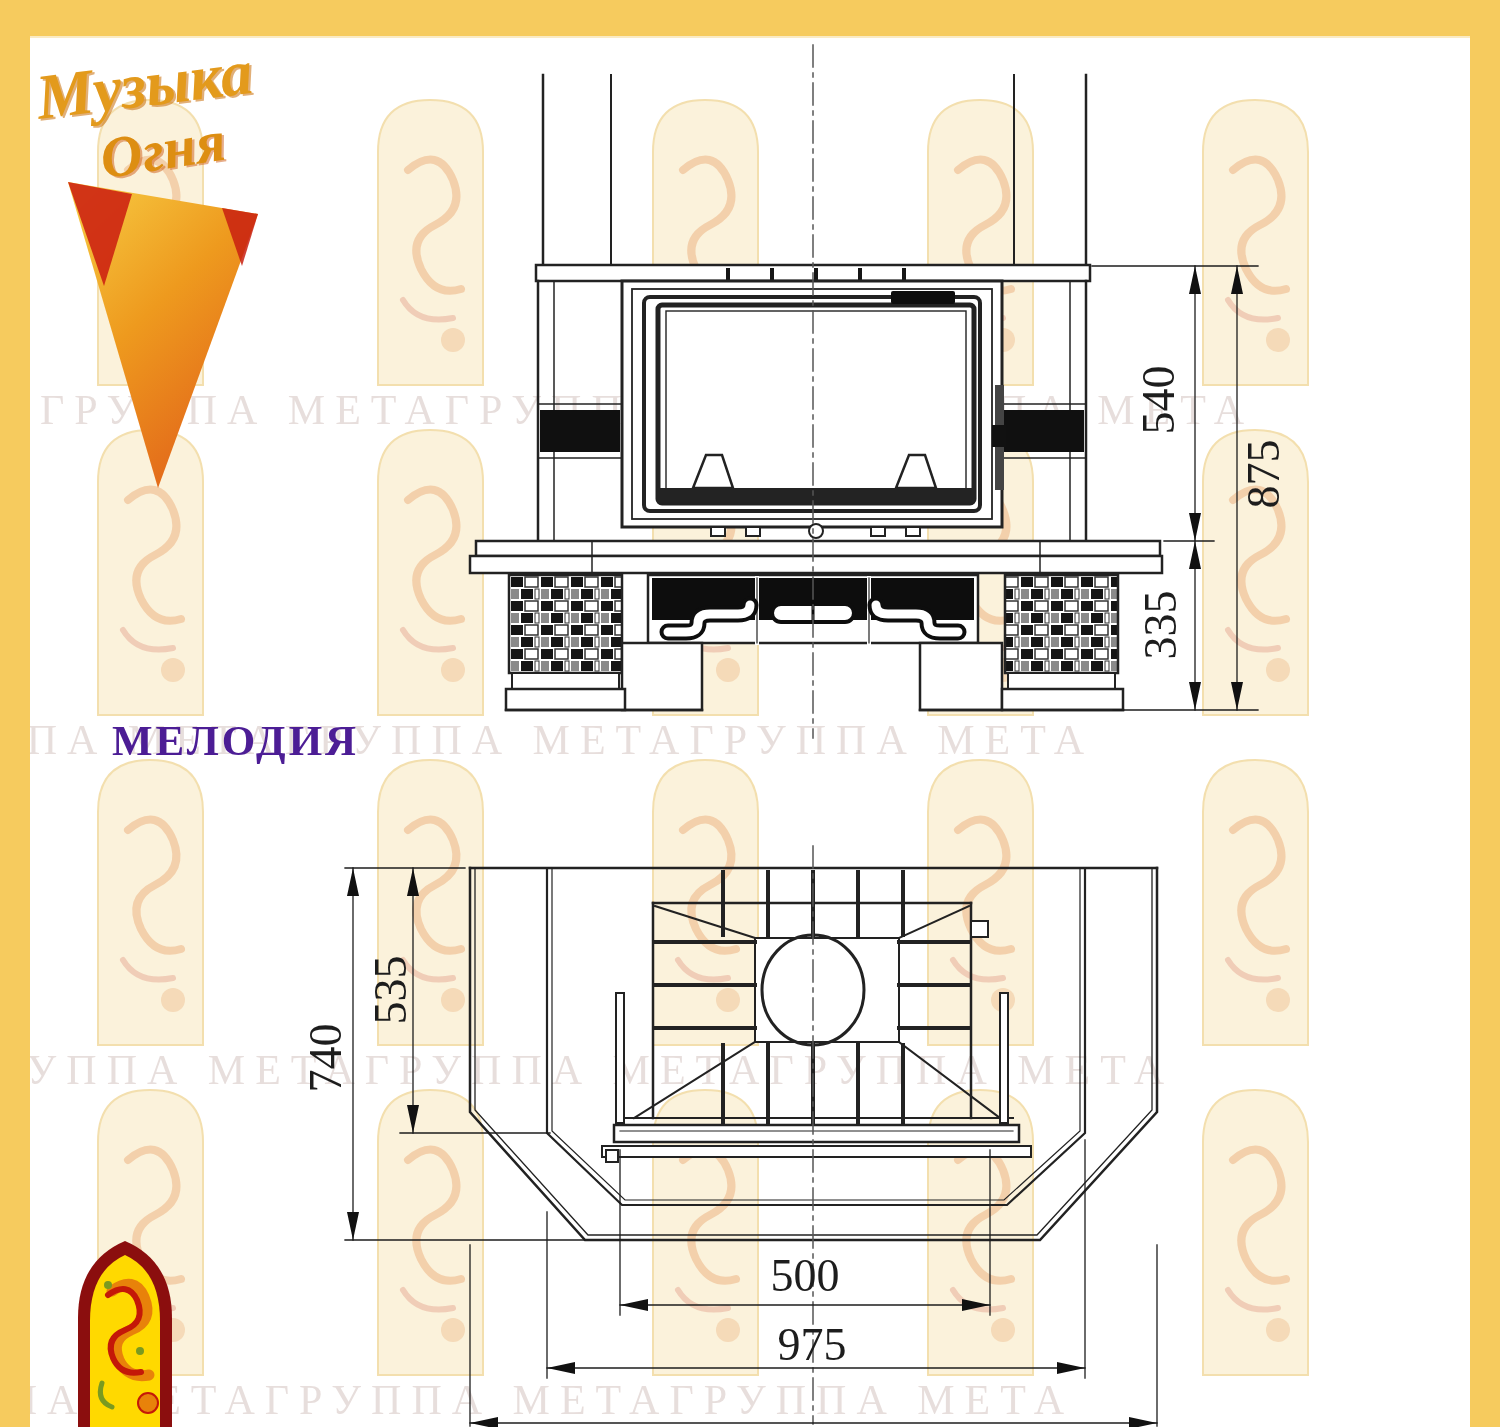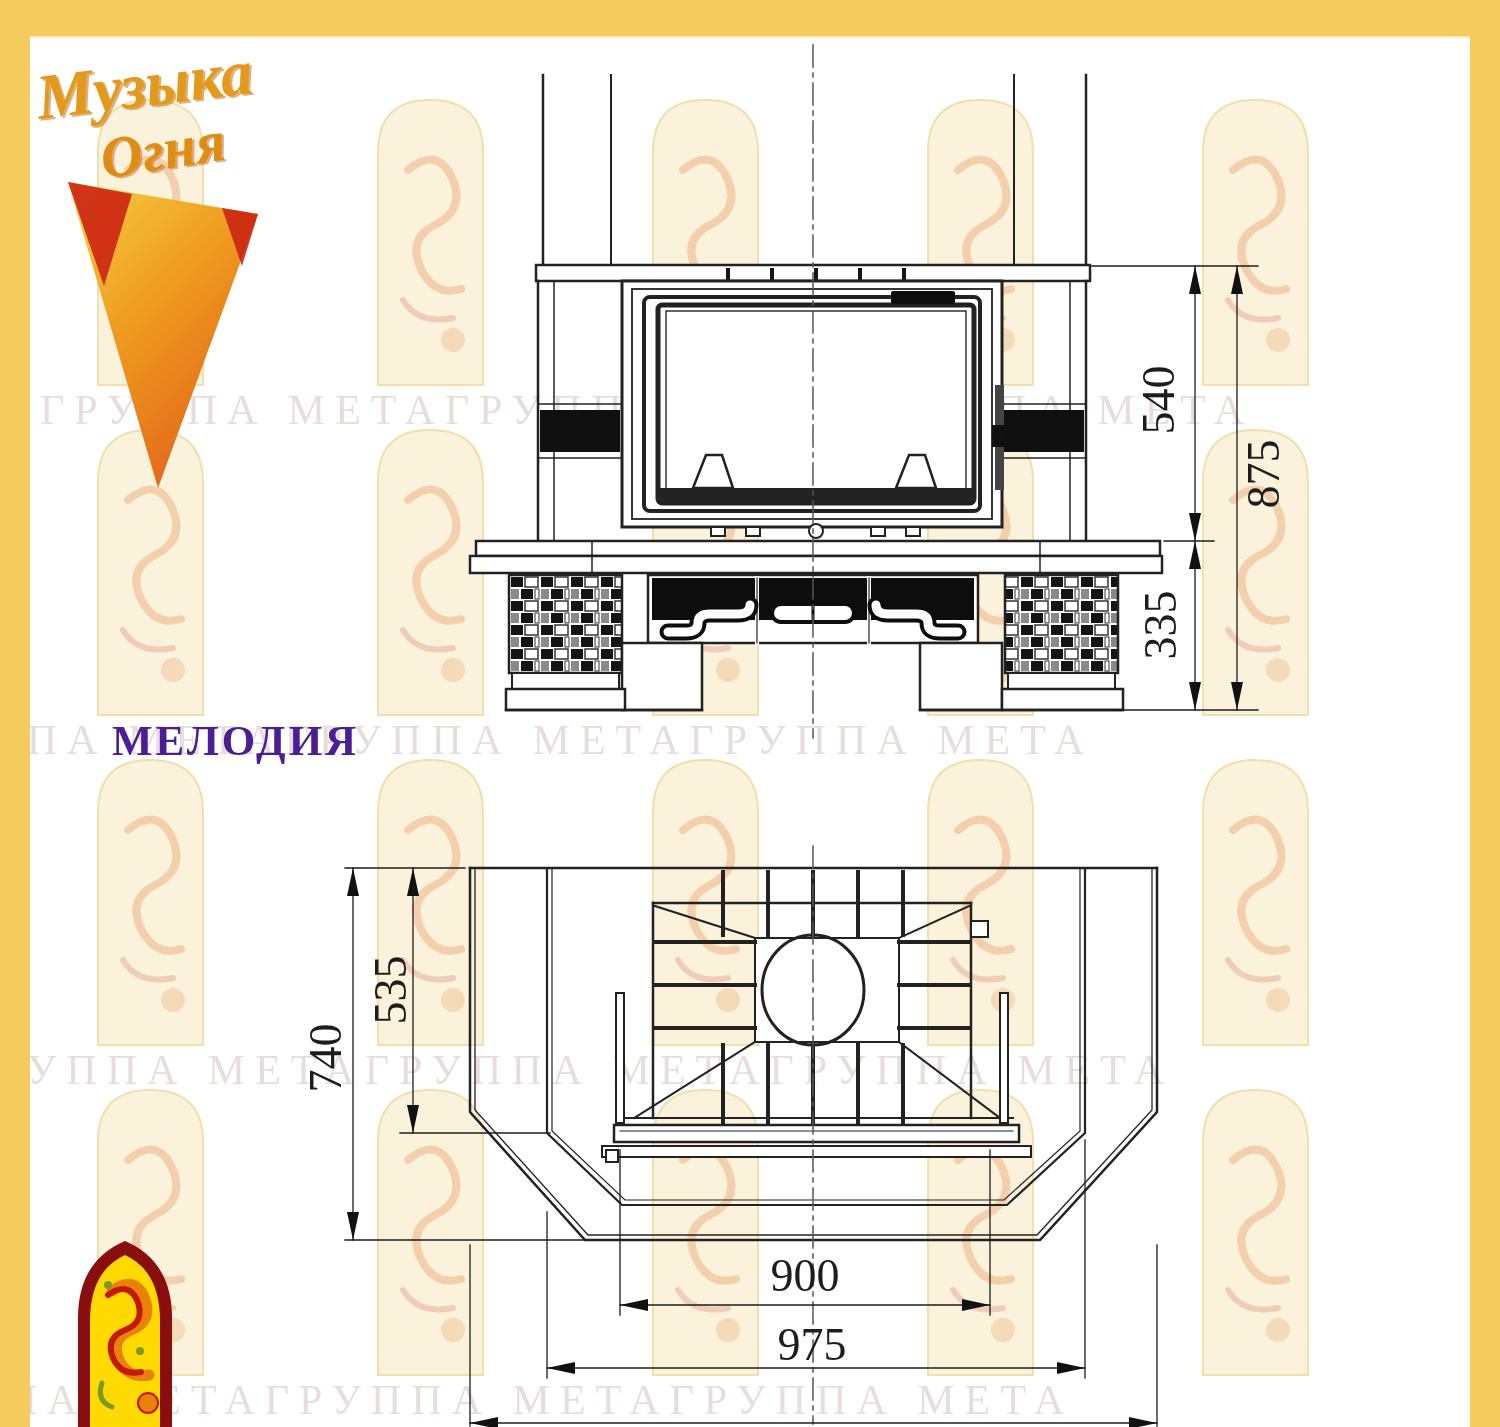--- a/index.html
+++ b/index.html
@@ -287,21 +287,21 @@
         <polygon points="1157,1423 1129,1417 1129,1429"></polygon>
       </g>
     </g>
   </svg>
 
   <div class="dim vert" style="left:1158px;top:400px;">540</div>
   <div class="dim vert" style="left:1263px;top:474px;">875</div>
   <div class="dim vert" style="left:1160px;top:625px;">335</div>
   <div class="dim vert" style="left:325px;top:1058px;">740</div>
   <div class="dim vert" style="left:390px;top:990px;">535</div>
-  <div class="dim" style="left:805px;top:1275px;">900</div>
+  <div class="dim" style="left:805px;top:1275px;">500</div>
   <div class="dim" style="left:812px;top:1344px;">975</div>
   <div class="dim" style="left:810px;top:1397px;margin-top:45px;">1235</div>
 
   <div class="model-name">МЕЛОДИЯ</div>
 
   <div class="logo-top">
     <svg class="logo-flame" width="240" height="350" viewBox="0 0 240 350">
       <defs>
         <linearGradient id="flameGrad" x1="0" y1="0" x2="0.6" y2="1">
           <stop offset="0" stop-color="#F7CE45"></stop>

